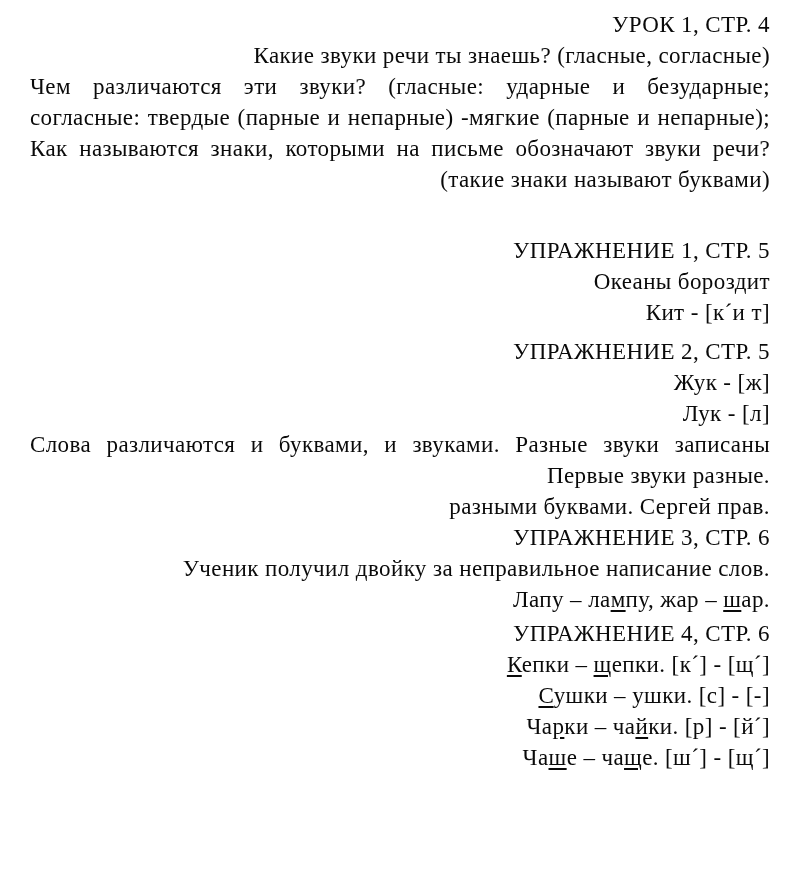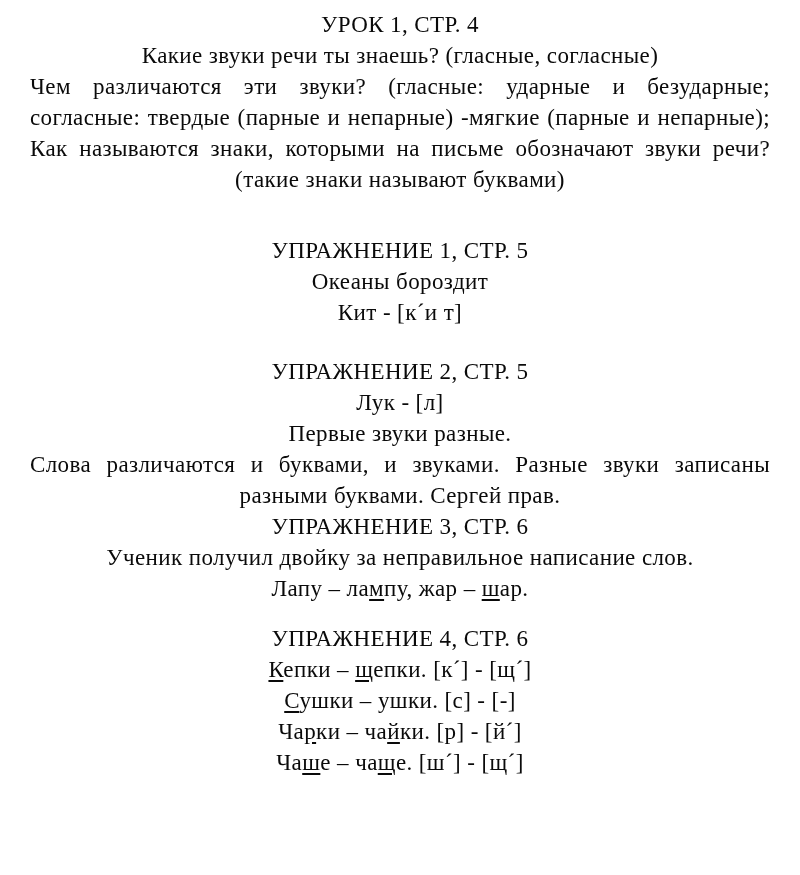--- a/index.html
+++ b/index.html
@@ -15,28 +15,28 @@
     padding: 9px 30px 0 30px;
     font-family: "Liberation Serif", "DejaVu Serif", serif;
     font-size: 23px;
     line-height: 31px;
     letter-spacing: 0.4px;
     color: #0a0a0a;
   }
   main { display: block; }
   section { display: block; }
   .sec-lesson     { margin-bottom: 40px; }
-  .sec-ex1        { margin-bottom: 28px; }
+  .sec-ex1        { margin-bottom: 8px; }
   .sec-ex2        { }
-  .sec-ex3        { margin-bottom: 19px; }
+  .sec-ex3        { margin-bottom: 3px; }
   .sec-ex4        { margin-bottom: 16px; }
   .ln {
     margin: 0;
     padding: 0;
-    text-align: center;
+    text-align: right;
     white-space: pre-wrap;
   }
   .just {
     text-align: justify;
     text-align-last: justify;
   }
   .b { font-weight: bold; }
   .u { text-decoration: underline; text-decoration-thickness: 2px; text-underline-offset: 3px; }
 </style>
 </head>
@@ -54,23 +54,24 @@
   </section>
 
   <section class="sec-ex1">
     <p class="ln">УПРАЖНЕНИЕ 1, СТР. 5</p>
     <p class="ln"><span>Океаны бороздит</span></p>
     <p class="ln"><span>Кит - [к´и т]</span></p>
   </section>
 
   <section class="sec-ex2">
     <p class="ln">УПРАЖНЕНИЕ 2, СТР. 5</p>
+    <p class="ln"><span>Жук - [ж]</span></p>
     <p class="ln"><span>Лук - [л]</span></p>
+    <p class="ln just"><span>Слова различаются и буквами, и звуками. Разные звуки записаны</span></p>
     <p class="ln"><span>Первые звуки разные.</span></p>
-    <p class="ln just"><span>Слова различаются и буквами, и звуками. Разные звуки записаны</span></p>
     <p class="ln"><span>разными буквами. Сергей прав.</span></p>
   </section>
 
   <section class="sec-ex3">
     <p class="ln">УПРАЖНЕНИЕ 3, СТР. 6</p>
     <p class="ln"><span>Ученик получил двойку за неправильное написание слов.</span></p>
     <p class="ln"><span>Лапу – ла</span><span class="u">м</span><span>пу, жар – </span><span class="u">ш</span><span>ар.</span></p>
   </section>
 
   <section class="sec-ex4">

